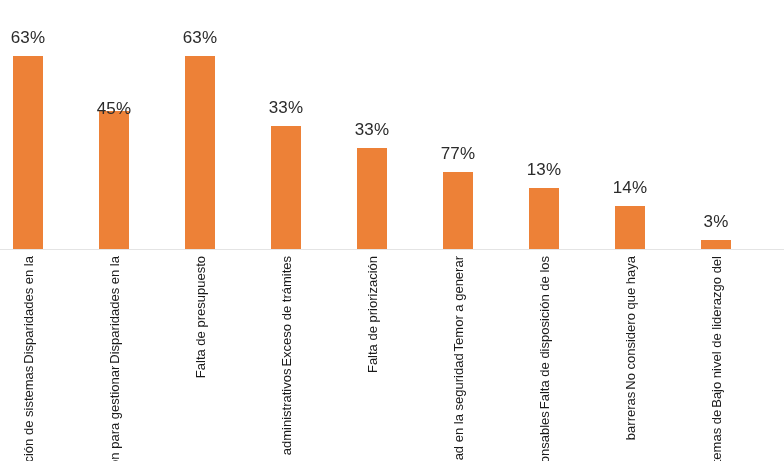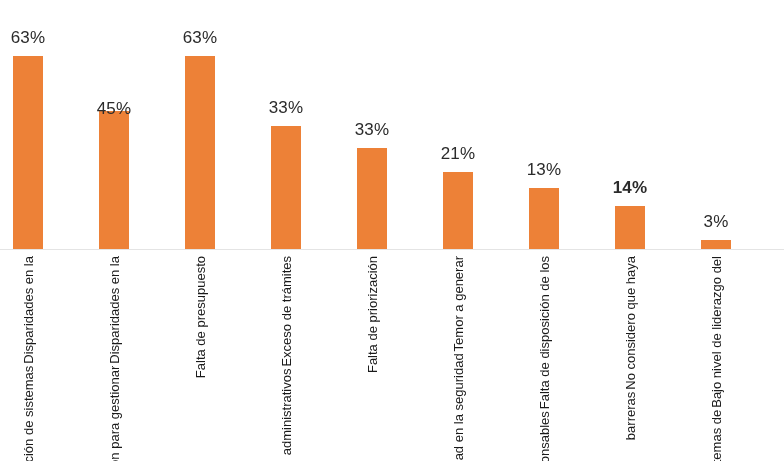--- a/index.html
+++ b/index.html
@@ -126,29 +126,29 @@
         <div class="bar-col" style="left: 243px;">
           <div class="bar-rect" style="height: 123px; background: rgb(237, 129, 55);"></div>
           <div class="bar-value" style="top: 90px;">33%</div>
         </div>
         <div class="bar-col" style="left: 329px;">
           <div class="bar-rect" style="height: 101px; background: rgb(237, 129, 55);"></div>
           <div class="bar-value" style="top: 112px;">33%</div>
         </div>
         <div class="bar-col" style="left: 415px;">
           <div class="bar-rect" style="height: 77px; background: rgb(237, 129, 55);"></div>
-          <div class="bar-value" style="top: 136px;">21%</div>
+          <div class="bar-value" style="top: 136px;">77%</div>
         </div>
         <div class="bar-col" style="left: 501px;">
           <div class="bar-rect" style="height: 61px; background: rgb(237, 129, 55);"></div>
           <div class="bar-value" style="top: 152px;">13%</div>
         </div>
         <div class="bar-col" style="left: 587px;">
           <div class="bar-rect" style="height: 43px; background: rgb(237, 129, 55);"></div>
-          <div class="bar-value" style="top: 170px; font-weight: bold;">14%</div>
+          <div class="bar-value" style="top: 170px;">14%</div>
         </div>
         <div class="bar-col" style="left: 673px;">
           <div class="bar-rect" style="height: 9px; background: rgb(237, 129, 55);"></div>
           <div class="bar-value" style="top: 204px;">3%</div>
         </div>
       </div>
     <div id="baseline"></div>
   </div>
 
   <div id="categories">

